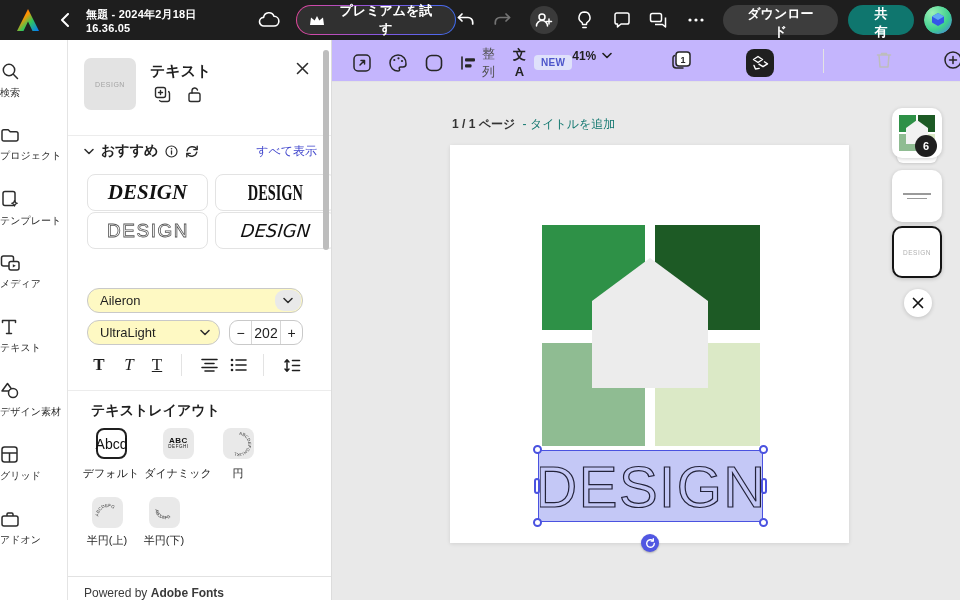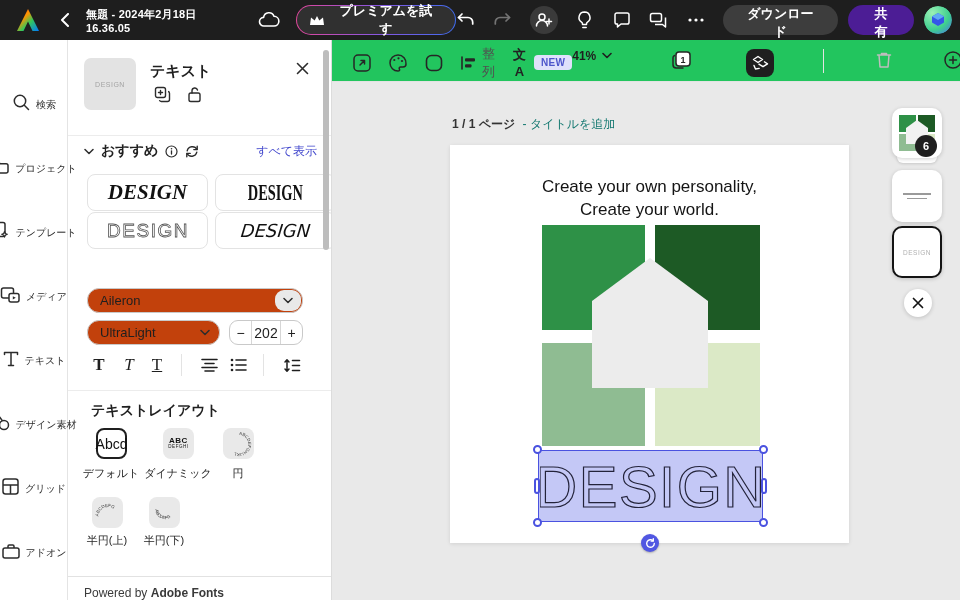--- a/index.html
+++ b/index.html
@@ -19,28 +19,28 @@
     display:flex; align-items:center; gap:8px; color:#fff; font-size:13px; font-weight:700;
     border:1.5px solid transparent;
     background:linear-gradient(#303030,#303030) padding-box,
                linear-gradient(90deg,#e1469b,#8a57e0,#3f6cf0) border-box; }
   .tb-spacer { flex:1; }
   .tb-ic { width:20px; height:20px; display:flex; align-items:center; justify-content:center; margin-right:17px; }
   .tb-circle { width:28px; height:28px; border-radius:50%; background:#3a3a3a; display:flex;
     align-items:center; justify-content:center; margin-right:17px; }
   .dl-btn { height:30px; border-radius:16px; background:#3d3d3d; color:#fff; font-size:13px;
     font-weight:700; padding:0 18px; margin-right:10px; }
-  .share-btn { height:30px; border-radius:16px; background:#4c1d95; color:#fff; font-size:13px;
+  .share-btn { height:30px; border-radius:16px; background:#0f766e; color:#fff; font-size:13px;
     font-weight:700; padding:0 20px; margin-right:10px; }
   .avatar { width:28px; height:28px; border-radius:50%; margin-right:8px; overflow:hidden; }
 
   
   .rail { position:absolute; top:40px; left:0; width:68px; height:560px; background:#fff;
     border-right:1px solid #e4e4e4; z-index:40; padding-top:8px; }
-  .rail-item { height:64px; display:flex; align-items:flex-end;
+  .rail-item { height:64px; display:flex; flex-direction:column; align-items:flex-start;
     justify-content:center; gap:5px; cursor:pointer; color:#2c2c2c; }
   .rail-item span.lbl { font-size:10px; color:#2c2c2c; white-space:nowrap; }
 
   
   .panel { position:absolute; top:40px; left:68px; width:264px; height:560px; background:#fff;
     border-right:1px solid #dcdcdc; z-index:39; overflow:hidden; }
   .p-thumb { position:absolute; left:16px; top:18px; width:52px; height:52px; background:#e3e3e3;
     border-radius:7px; display:flex; align-items:center; justify-content:center; }
   .p-thumb span { font-size:7px; color:#a3a3a3; letter-spacing:.5px; }
   .p-title { position:absolute; left:82px; top:22px; font-size:15px; font-weight:700; color:#1f1f1f; }
@@ -52,21 +52,21 @@
   .rec-spacer { flex:1; }
   .show-all { font-size:12px; font-weight:400; color:#4046cc; }
   .font-tile { position:absolute; width:121px; height:37px; background:#fff; border:1px solid #e3e3e3;
     border-radius:8px; display:flex; align-items:center; justify-content:center; overflow:hidden; cursor:pointer; }
   .ft-serif { font-family:"Liberation Serif",serif; font-style:italic; font-weight:700; font-size:21px; color:#111; }
   .ft-cond { font-family:"Liberation Serif",serif; font-weight:700; font-size:20px; color:#111;
     transform:scale(.72,1.18); letter-spacing:0; }
   .ft-script { font-family:"DejaVu Sans",sans-serif; font-style:italic; font-size:18px; color:#111;
     transform:skewX(-6deg); font-weight:500; }
   .select { position:absolute; height:25px; border:1.5px solid #c9c9c9; border-radius:12px;
-    display:flex; align-items:center; font-size:13px; color:#1f1f1f; padding-left:12px; cursor:pointer; background:#c2410c; }
+    display:flex; align-items:center; font-size:13px; color:#1f1f1f; padding-left:12px; cursor:pointer; background:#fef9c3; }
   .sel-chev { margin-left:auto; width:26px; height:21px; margin-right:1px; background:#e9e9e9;
     border-radius:9px; display:flex; align-items:center; justify-content:center; }
   .sel-chev2 { margin-left:auto; margin-right:9px; }
   .stepper { position:absolute; left:161px; top:280px; width:74px; height:25px; border:1.5px solid #c9c9c9;
     border-radius:9px; display:flex; align-items:stretch; overflow:hidden; background:#fff; }
   .stepper .cell { display:flex; align-items:center; justify-content:center; font-size:14px; color:#1f1f1f; }
   .st-m { width:22px; border-right:1px solid #d6d6d6; }
   .st-v { flex:1; font-size:12px; }
   .st-p { width:22px; border-left:1px solid #d6d6d6; }
   .fmt-row { position:absolute; top:312px; left:0; width:100%; height:26px; }
@@ -81,21 +81,21 @@
   .lay-lbl { position:absolute; font-size:11px; color:#1f1f1f; transform:translateX(-50%); white-space:nowrap; }
   .abcd { font-size:14px; font-weight:400; color:#111; }
   .dyn { display:flex; flex-direction:column; align-items:center; line-height:1; color:#111; }
   .dyn b { font-size:8px; letter-spacing:.5px; } .dyn i { font-style:normal; font-size:4.5px; letter-spacing:.6px; }
   .p-footer { position:absolute; top:536px; left:0; width:100%; border-top:1px solid #e2e2e2;
     padding:9px 16px 0; font-size:12px; color:#3a3a3a; }
   .p-footer b { font-weight:700; }
   .p-scroll { position:absolute; right:2px; top:10px; width:6px; height:200px; background:#bdbdbd; border-radius:3px; }
 
   
-  .toolbar { position:absolute; top:40px; left:332px; width:628px; height:42px; background:#22c55e;
+  .toolbar { position:absolute; top:40px; left:332px; width:628px; height:42px; background:#c4b5fd;
     border-bottom:1px solid #e3e3e3; display:flex; align-items:center; padding:4px 14px 0 20px; z-index:30; }
   .tbi { width:22px; height:22px; display:flex; align-items:center; justify-content:center; margin-right:16px; cursor:pointer; }
   .align-grp { display:flex; align-items:center; gap:6px; margin-right:18px; cursor:pointer; }
   .align-lbl { font-size:13px; color:#505050; }
   .trans-grp { display:flex; align-items:center; gap:8px; cursor:pointer; }
   .trans-glyph { font-size:13px; font-weight:700; color:#222; }
   .new-badge { background:#dfe1fb; color:#4d56cb; font-size:10px; font-weight:700; border-radius:4px;
     padding:2px 7px; letter-spacing:.3px; }
   .tb-right { margin-left:auto; display:flex; align-items:flex-start;gap:37px; }
   .zoom-ctl { display:flex; align-items:center; gap:6px; font-size:12px; font-weight:700; color:#1f1f1f;
@@ -563,24 +563,20 @@
     </button>
   </div>
 </div>
 
 <div class="page-indic">
   <span class="b">1 / 1 ページ</span>
   <span class="g">- タイトルを追加</span>
 </div>
 
 <div class="canvas">
-  <div class="headline">
-    <div>Create your own personality,</div>
-    <div>Create your world.</div>
-  </div>
   <div class="sq sq-tl"></div>
   <div class="sq sq-tr"></div>
   <div class="sq sq-bl"></div>
   <div class="sq sq-br"></div>
   <svg class="house" width="120" height="136" viewBox="0 0 120 136">
     <polygon points="60,3 118,46 118,133 2,133 2,46" fill="#ececec"></polygon>
   </svg>
 
   <div class="sel-box">
     <svg width="222" height="70" viewBox="0 0 222 70">

